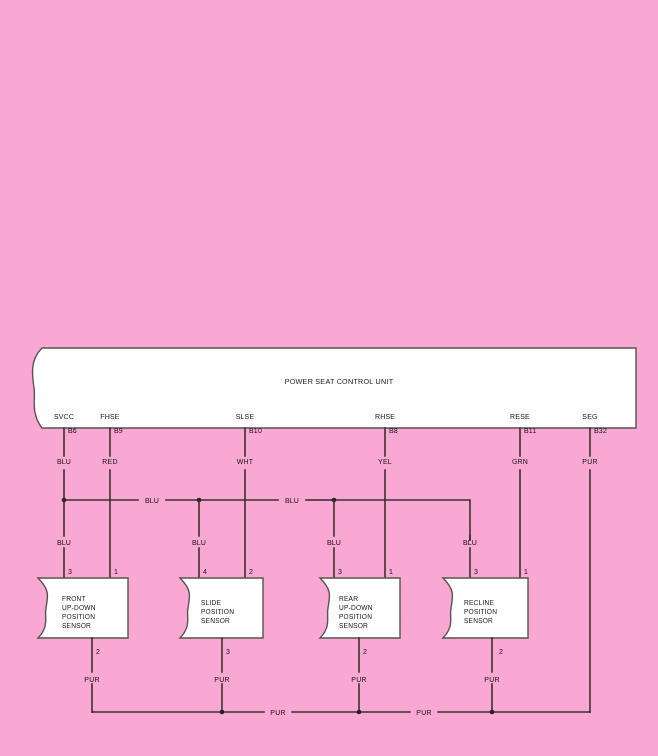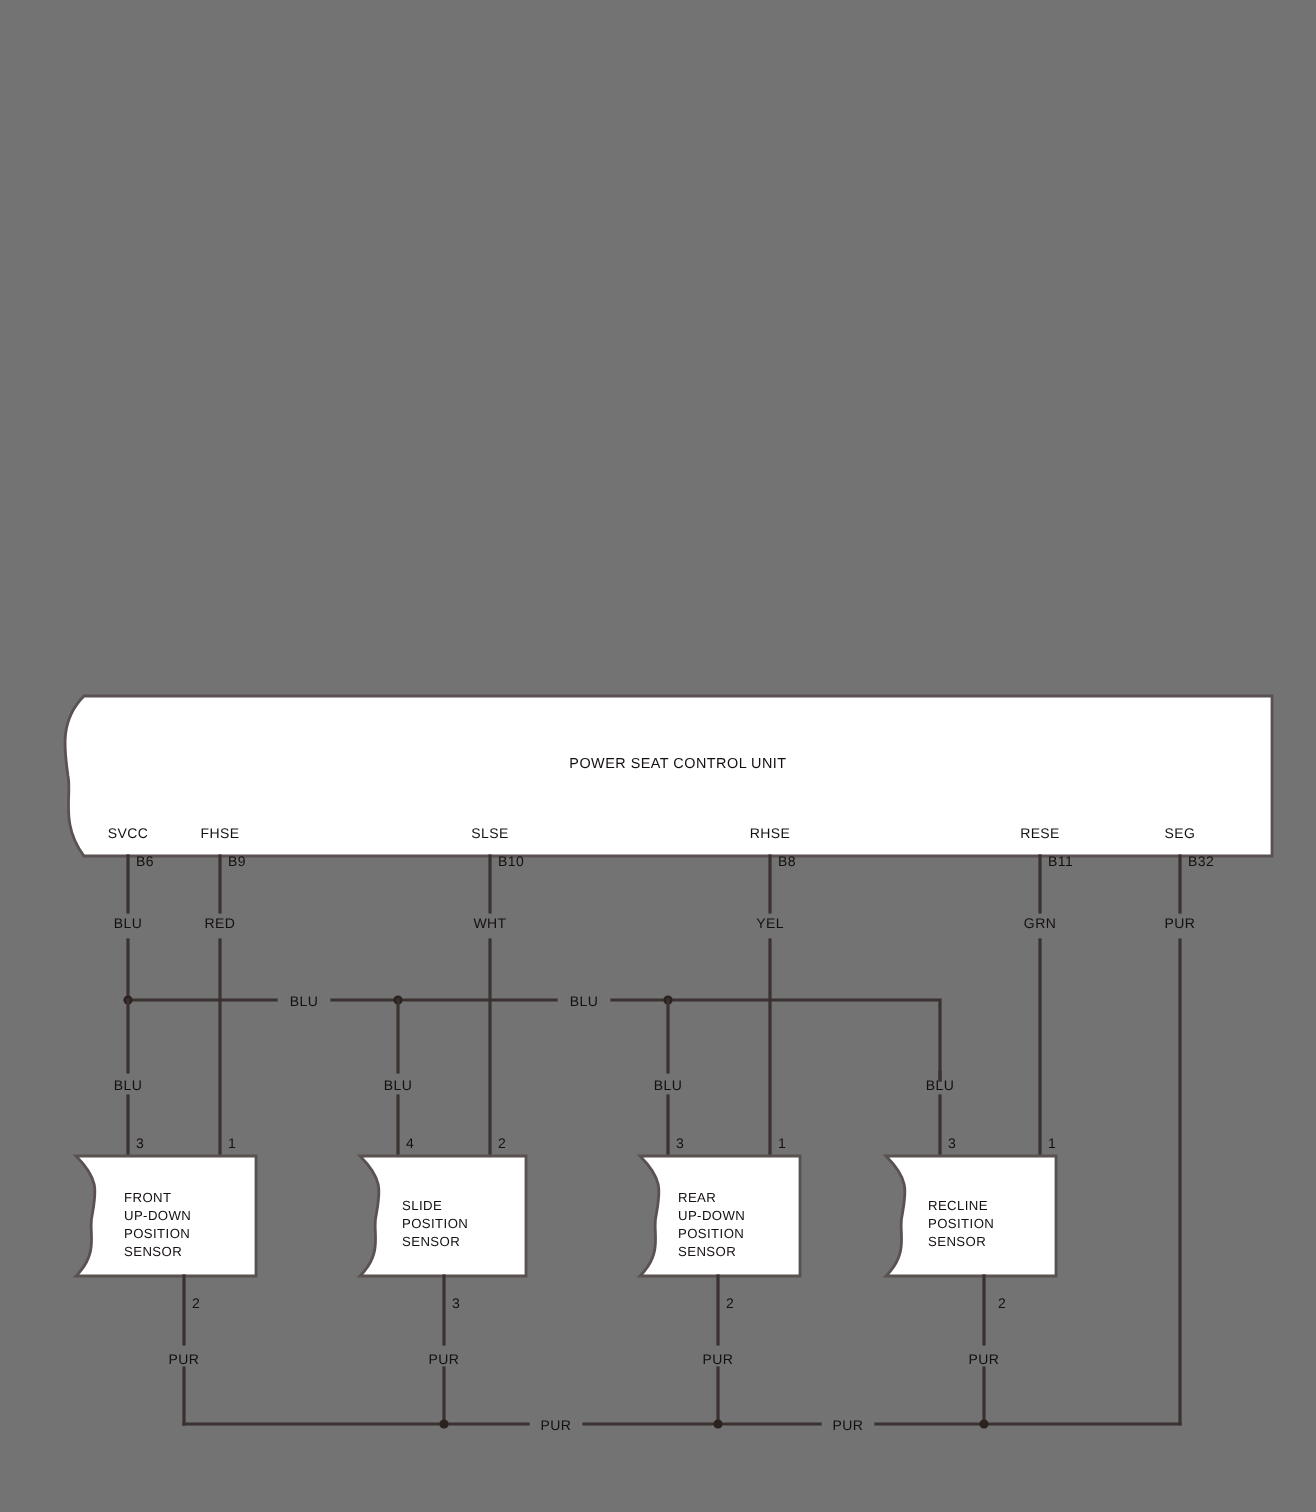--- a/index.html
+++ b/index.html
@@ -11,21 +11,21 @@
   body {
     width: 658px;
     height: 756px;
     overflow: hidden;
     font-family: "Liberation Sans", sans-serif;
   }
   #diagram-root {
     position: relative;
     width: 658px;
     height: 756px;
-    background: #737373;
+    background: #f9a8d4;
   }
   svg#wiring-svg {
     display: block;
     width: 658px;
     height: 756px;
   }
   .wire {
     stroke: #3a3230;
     stroke-width: 1.6;
     fill: none;

